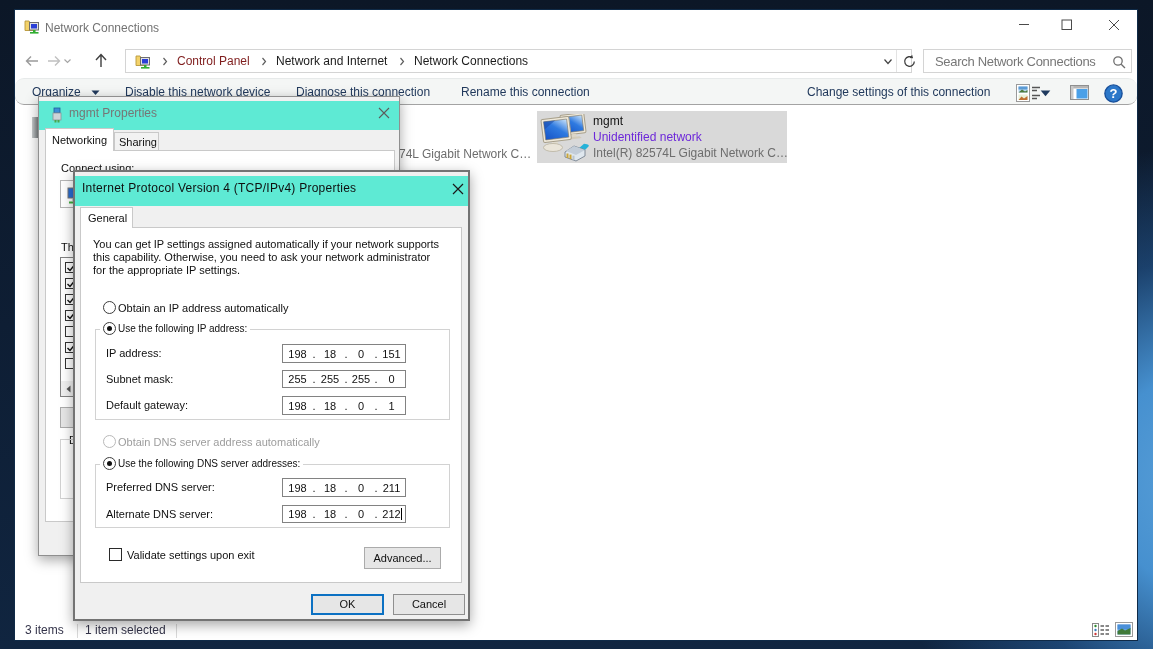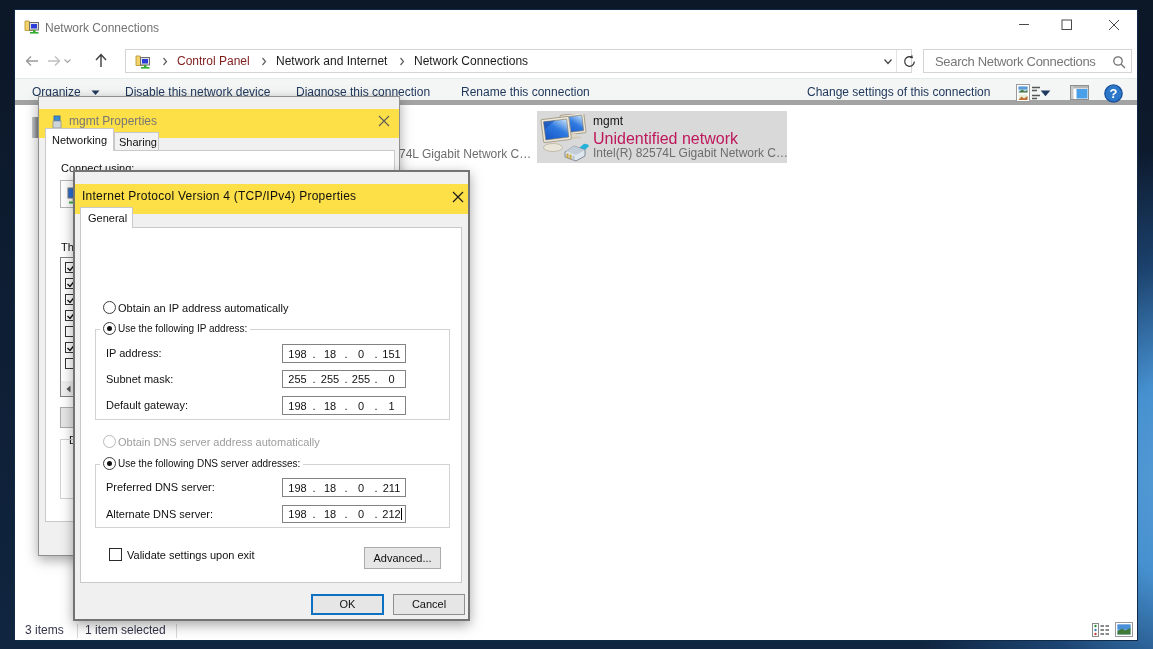--- a/index.html
+++ b/index.html
@@ -11,37 +11,37 @@
 
 #win{position:absolute;left:14px;top:9px;width:1124px;height:632px;background:#fff;border:1px solid #0f2a47;}
 #titlebar{position:absolute;left:0;top:0;width:100%;height:35px;background:#fff;}
 #title-txt{position:absolute;left:30px;top:11px;font-size:12px;color:#737373;}
 
 #toolbar{position:absolute;left:0;top:35px;width:100%;height:33px;background:#fff;}
 #addrbox{position:absolute;left:110px;top:4px;width:787px;height:24px;border:1px solid #d4d4d4;background:#fff;}
 #searchbox{position:absolute;left:908px;top:4px;width:209px;height:24px;border:1px solid #d4d4d4;background:#fff;}
 #searchbox span{position:absolute;left:11px;top:4px;font-size:13px;color:#777;letter-spacing:-0.3px;}
 
-#cmdbar{position:absolute;left:0;top:68px;width:100%;height:27px;background:#f4f6f5;border-top:1px solid #e7eaea;border-bottom:5px solid #a3a3a3;}
+#cmdbar{position:absolute;left:0;top:68px;width:100%;height:27px;background:#f4f6f5;border-top:1px solid #e7eaea;border-bottom:1px solid #a3a3a3;border-radius:9px;}
 .cmd{position:absolute;top:6px;font-size:12px;color:#21395c;white-space:nowrap;}
 
 #tileB-txt{position:absolute;left:384px;top:137px;font-size:12px;color:#6d6d6d;white-space:nowrap;}
 #tile{position:absolute;left:522px;top:101px;width:250px;height:52px;background:#d9d9d9;}
 #tile .t1{position:absolute;left:56px;top:3px;font-size:12px;color:#141414;}
-#tile .t2{position:absolute;left:56px;top:19px;font-size:16px;color:#be185d;white-space:nowrap;}
+#tile .t2{position:absolute;left:56px;top:19px;font-size:12px;color:#6d28d9;white-space:nowrap;}
 #tile .t3{position:absolute;left:56px;top:35px;font-size:12px;color:#6d6d6d;white-space:nowrap;}
 #sliverA{position:absolute;left:17px;top:107px;width:7px;height:21px;background:linear-gradient(90deg,#c9cdce,#75797b);}
 
 .status{position:absolute;font-size:12px;color:#34344a;}
 .statsep{position:absolute;width:1px;height:14px;background:#d9d9d9;}
 
 .dlg{position:absolute;background:#f0f0f0;box-shadow:0 4px 12px rgba(0,0,0,0.35);}
 #dlg1{left:38px;top:96px;width:362px;height:460px;border:1px solid #8f8f8f;}
 #dlg2{left:73px;top:170px;width:397px;height:451px;border:2px solid #737373;}
-.dtitle{position:absolute;left:0;top:12px;width:100%;background:#fde047;}
+.dtitle{position:absolute;left:0;top:4px;width:100%;background:#5eead4;}
 .card{position:absolute;background:#fff;border:1px solid #c9c9c9;}
 .tab{position:absolute;background:#fff;border:1px solid #c9c9c9;border-bottom:none;}
 .f11{font-size:11px;color:#101010;}
 .ipbox{position:absolute;border:1px solid #828282;background:#fff;display:flex;align-items:center;font-size:11px;color:#101010;}
 .ipbox i{font-style:normal;display:inline-block;text-align:center;}
 .o1{width:29px;} .od{width:4px;} .o2{width:28px;} .o3{width:26px;} .o4{width:27px;}
 .radio{position:absolute;width:13px;height:13px;border-radius:50%;border:1px solid #3c3c3c;background:#fff;}
 .radio.sel::after{content:"";position:absolute;left:3px;top:3px;width:5px;height:5px;border-radius:50%;background:#111;}
 .radio.dis{border-color:#b9b9b9;}
 .grp{position:absolute;border:1px solid #d2d2d2;}
@@ -295,20 +295,21 @@
   <div class="dtitle" style="height:30px;">
     <div class="abs" style="left:7px;top:5px;font-size:12px;color:#0f0f0f;letter-spacing:0.25px;">Internet Protocol Version 4 (TCP/IPv4) Properties</div>
     <svg class="abs" style="left:377px;top:7px" width="12" height="12">
         <path d="M1 1 L11 11 M11 1 L1 11" stroke="#1a1a1a" stroke-width="1.2"></path>
       </svg>
   </div>
   <div class="tab" style="left:5px;top:35px;width:53px;height:21px;z-index:2;">
       <span class="f11" style="position:absolute;left:7px;top:4px;white-space:nowrap;">General</span>
     </div>
   <div class="card" style="left:5px;top:55px;width:382px;height:356px;"></div>
+  <div class="f11" style="position:absolute;left:18px;top:66px;line-height:12.8px;">You can get IP settings assigned automatically if your network supports<br>this capability. Otherwise, you need to ask your network administrator<br>for the appropriate IP settings.</div>
 
   <div class="radio" style="left:28px;top:129px;"></div>
   <div class="lbl" style="left:43px;top:130px;">Obtain an IP address automatically</div>
 
   <div class="grp" style="left:20px;top:157px;width:355px;height:91px;"></div>
   <div class="abs" style="left:25px;top:153px;width:18px;height:9px;background:#fff;"></div>
     <div class="radio sel" style="left:28px;top:150px;background:#fff;"></div>
   <div class="lblw" style="left:43px;top:151px;">Use the following IP address:</div>
 
   <div class="lbl" style="left:31px;top:175px;">IP address:</div>

